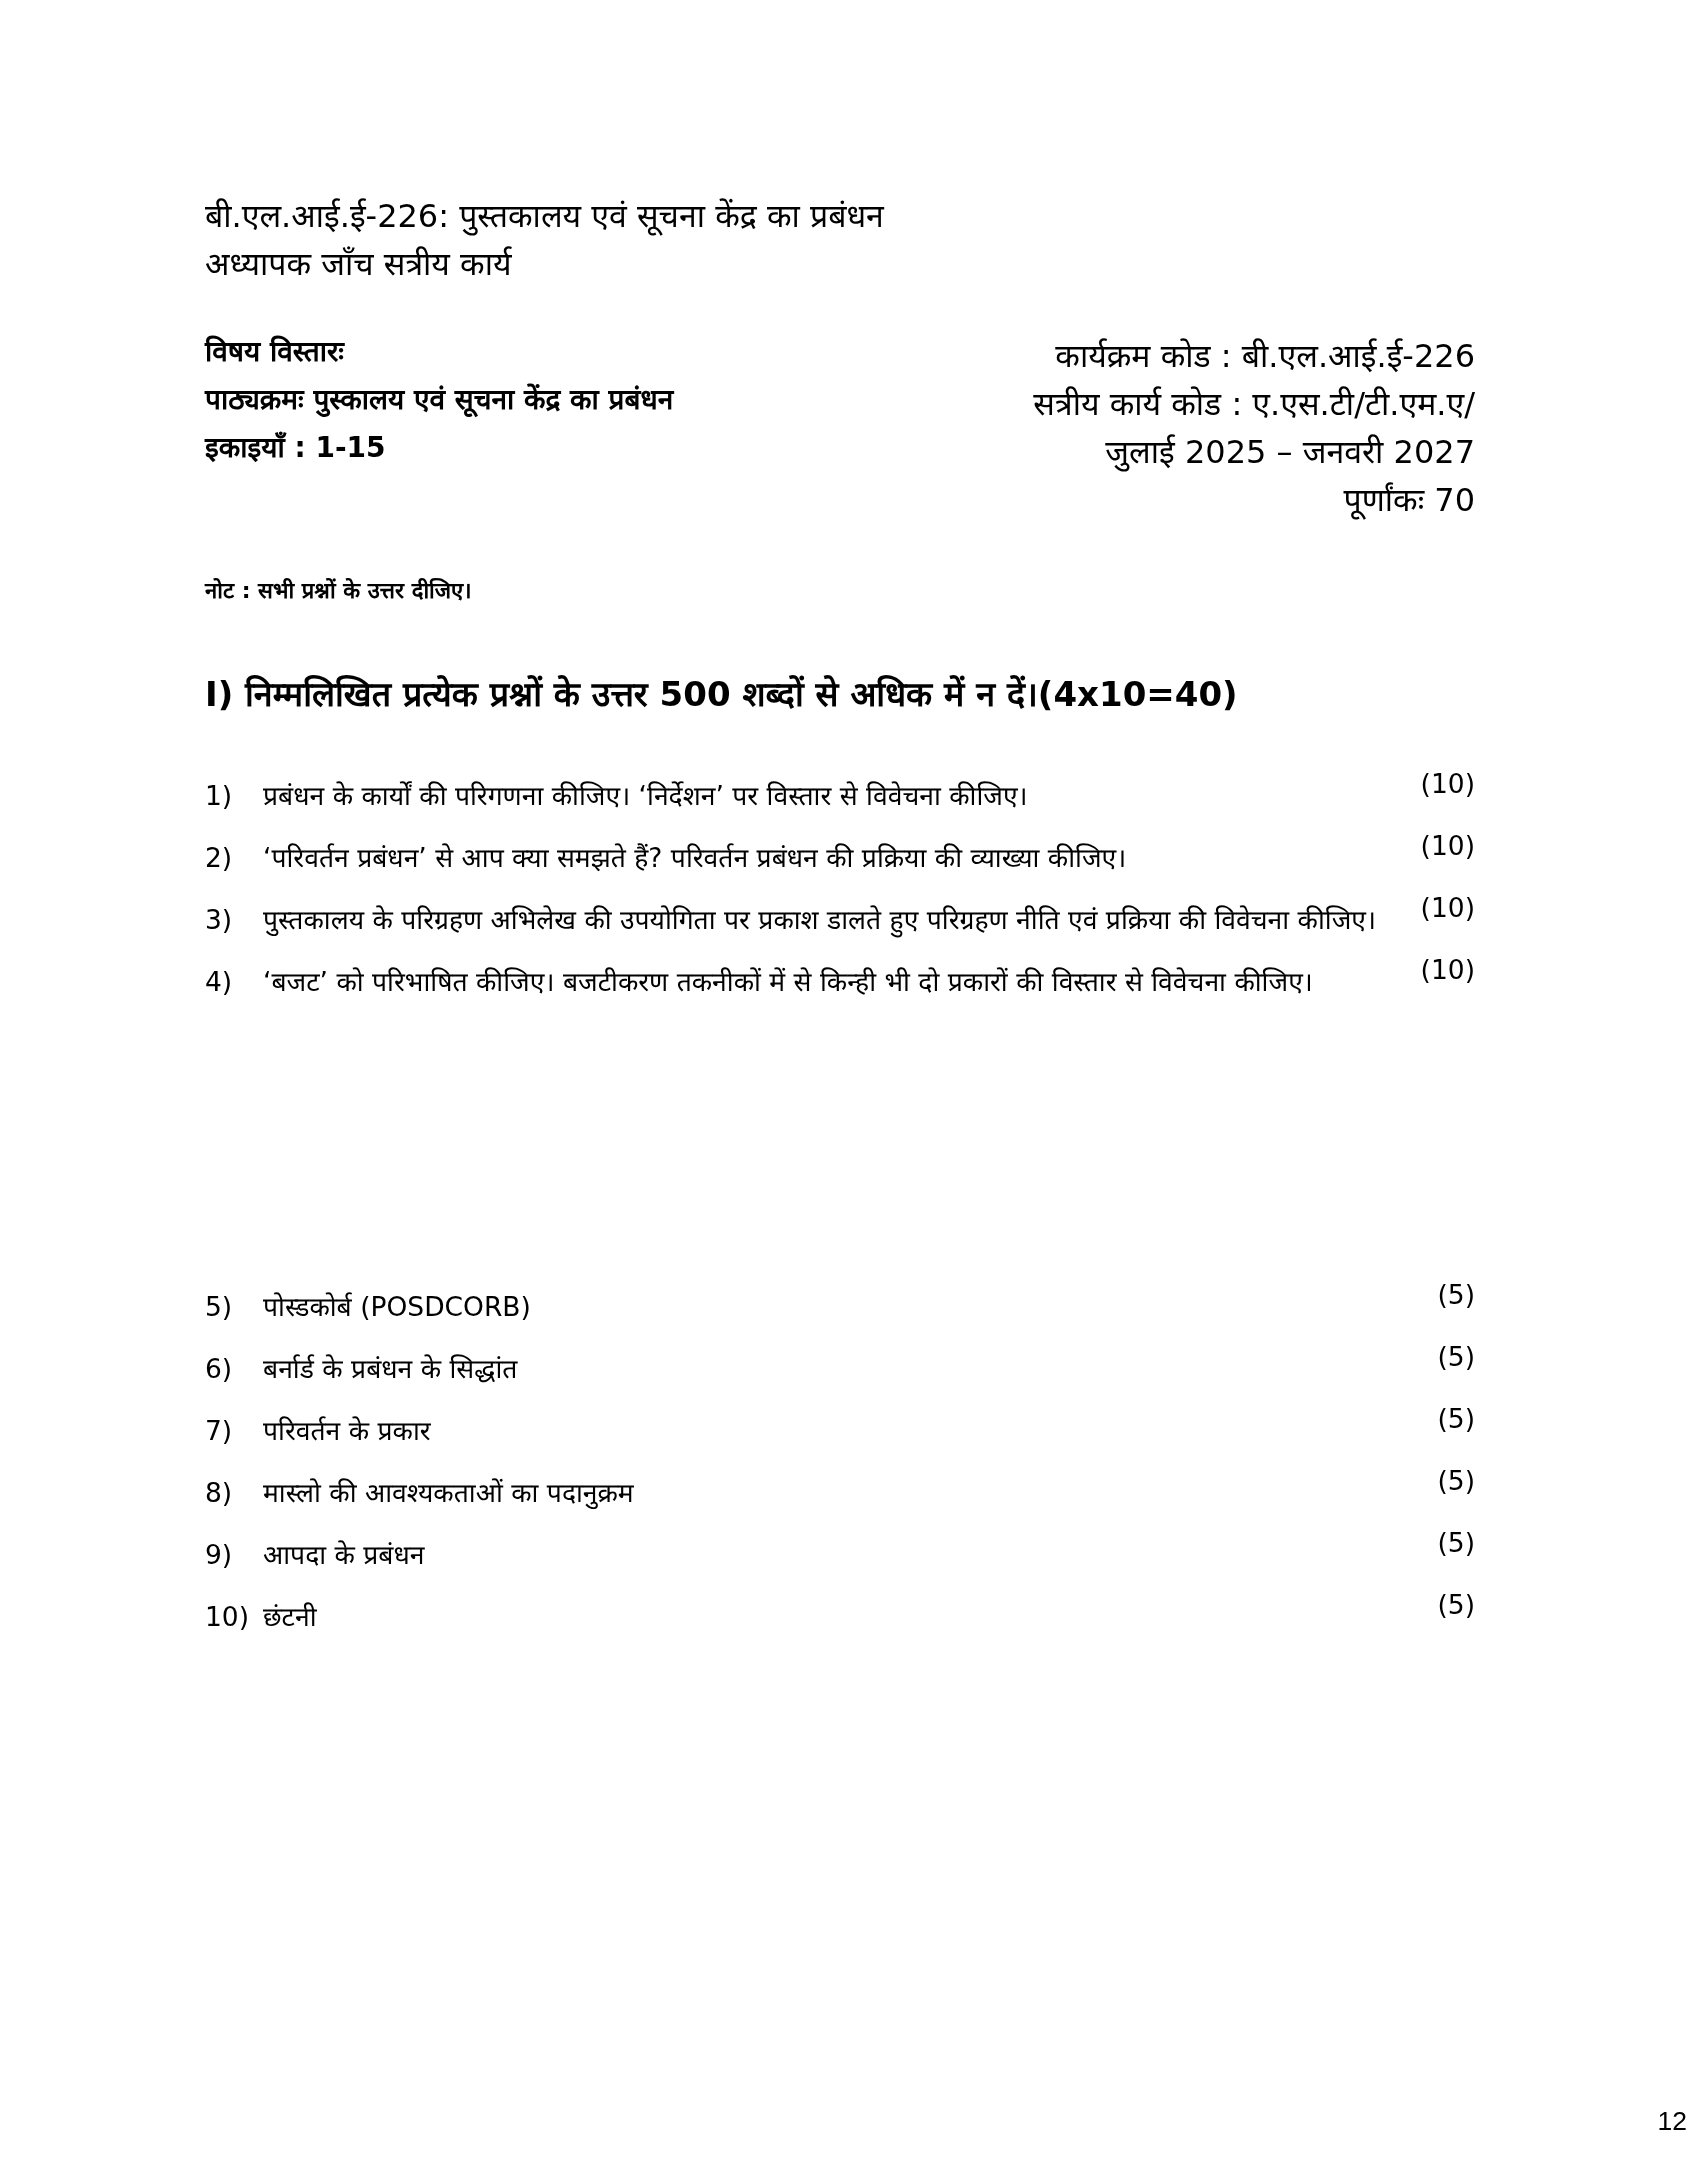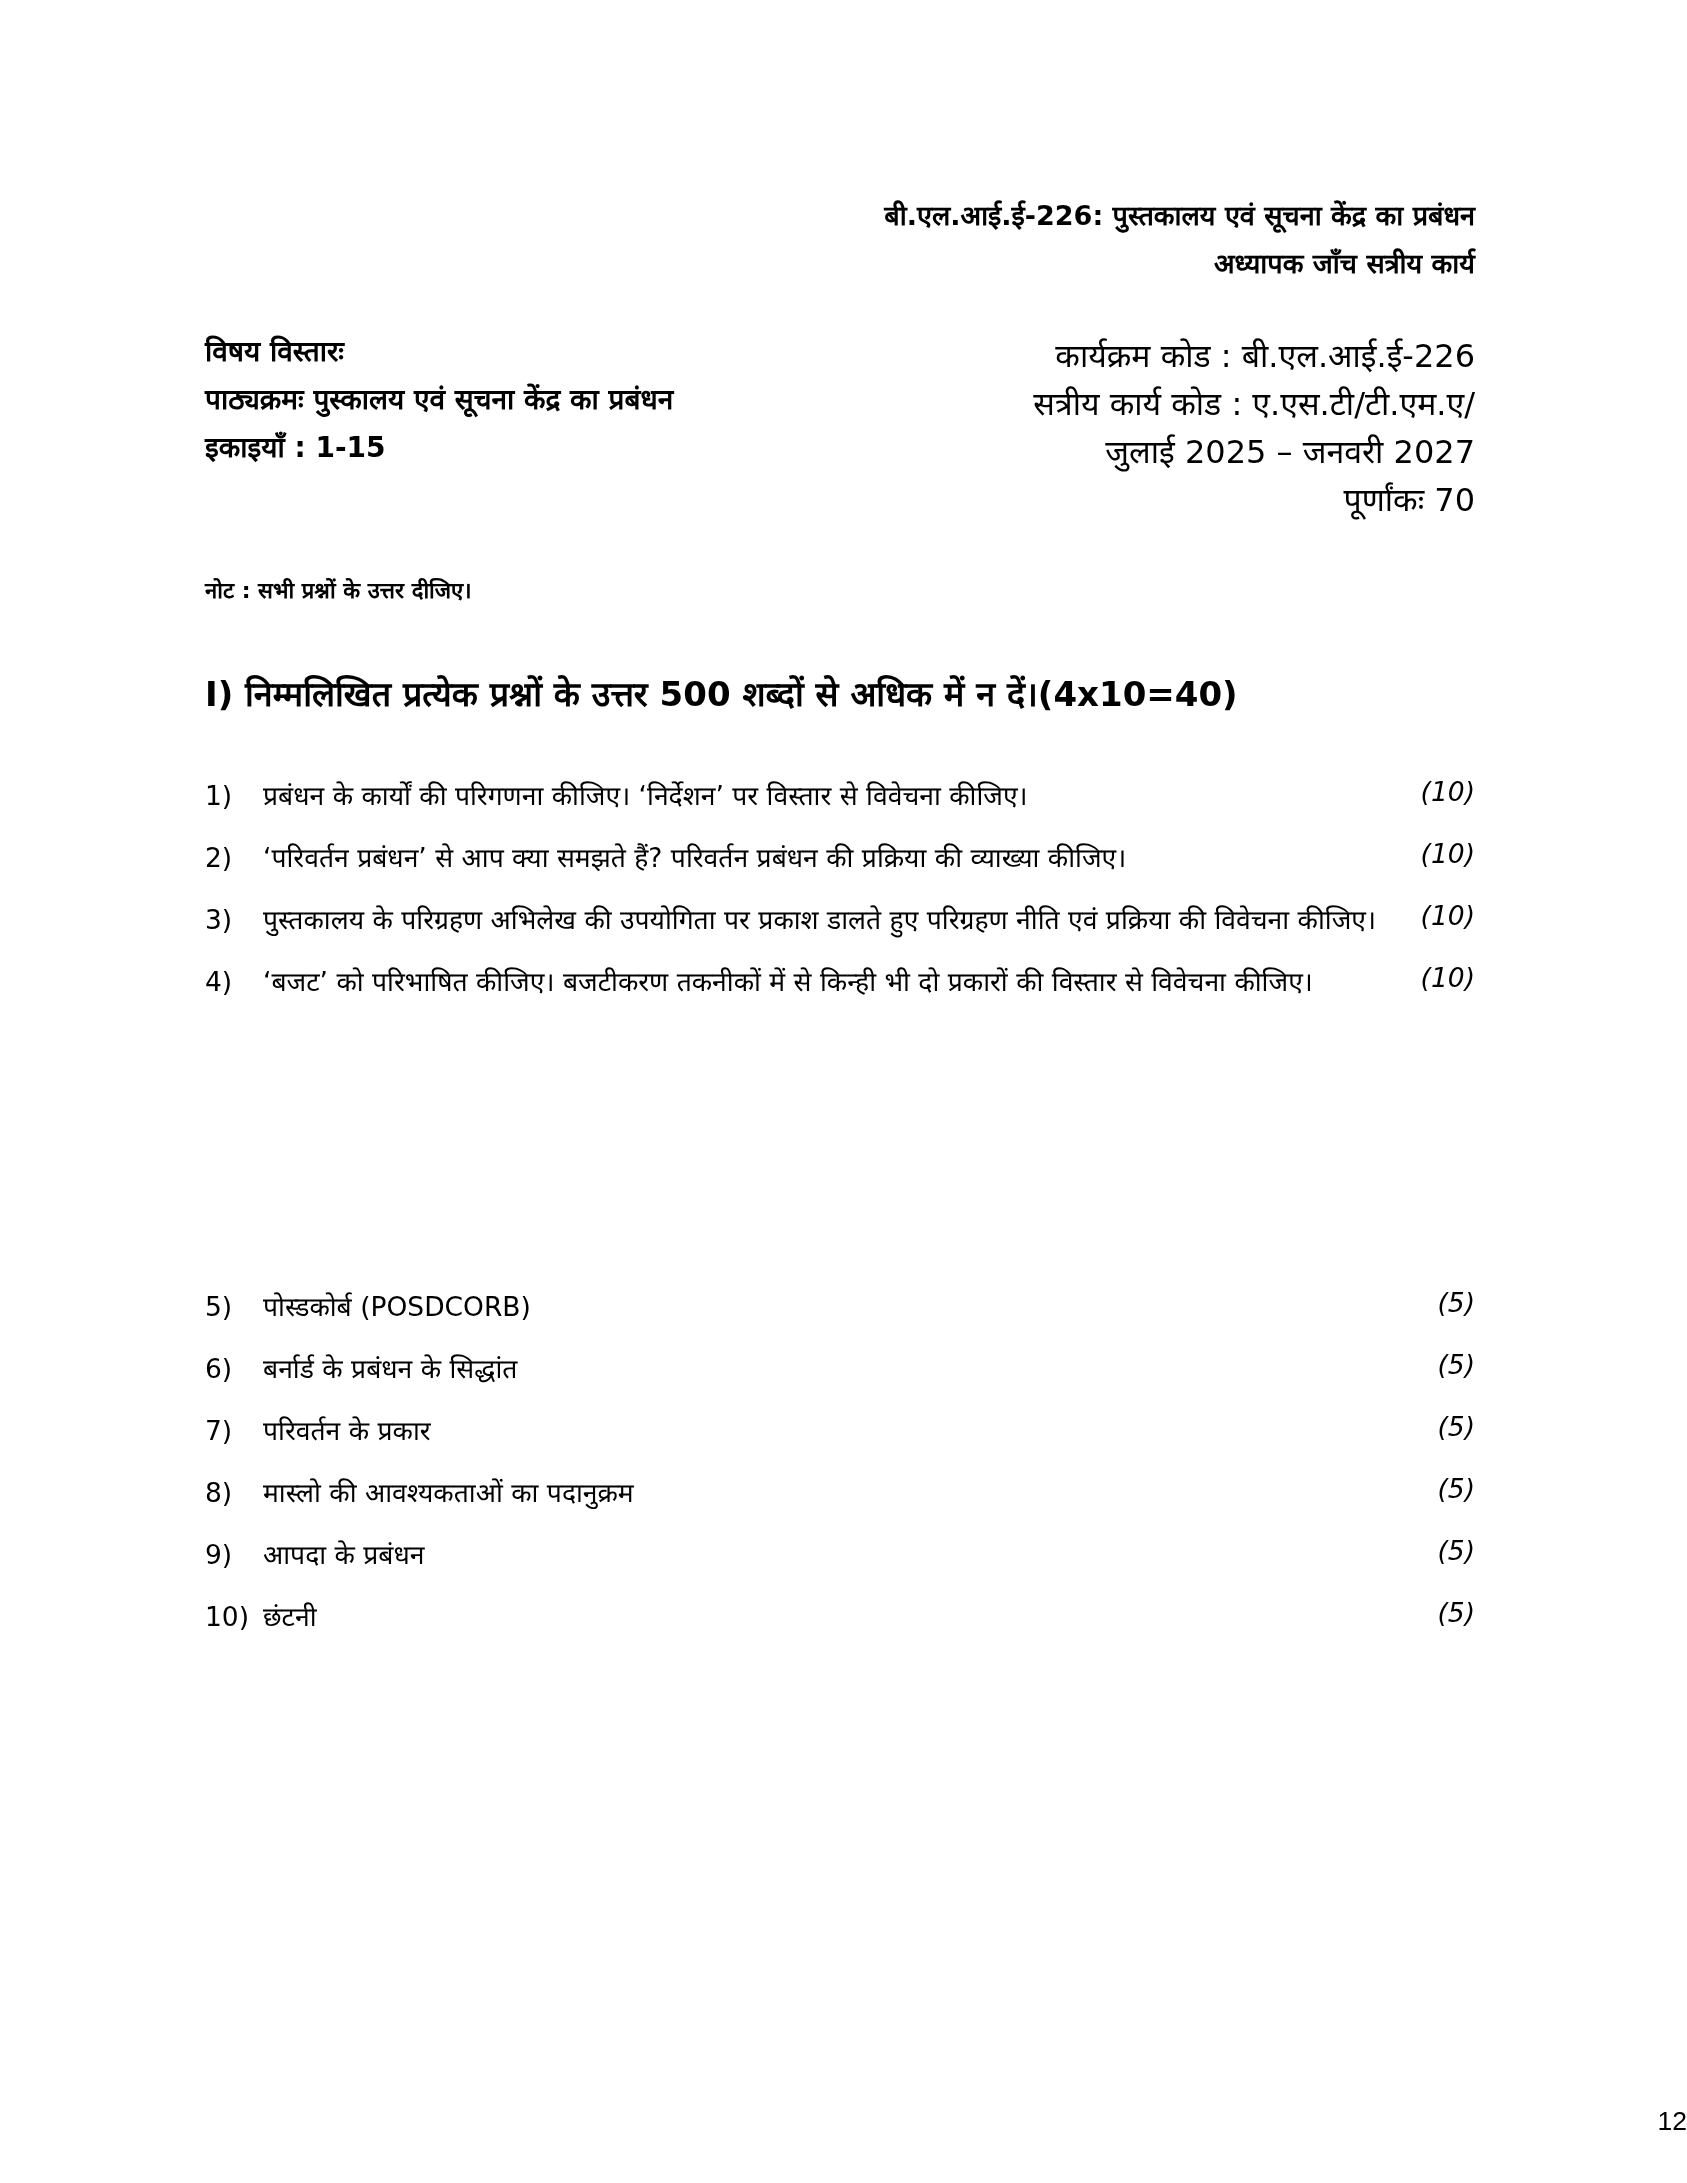--- a/index.html
+++ b/index.html
@@ -13,23 +13,23 @@
     height: 2183px;
     background: #ffffff;
     color: #000000;
     font-family: "DejaVu Sans", sans-serif;
     overflow: hidden;
   }
   .abs { position: absolute; left: 205px; width: 1270px; }
 
   .title-block {
     top: 192px;
-    text-align: right;
-    font-weight: bold;
-    font-size: 27px;
+    text-align: left;
+    font-weight: normal;
+    font-size: 32px;
     line-height: 48px;
   }
 
   .info-left {
     top: 328px;
     text-align: left;
     font-weight: bold;
     font-size: 28px;
     line-height: 48px;
     white-space: nowrap;
@@ -78,22 +78,21 @@
     left: 0;
     top: 0;
   }
   .q-text {
     text-align: justify;
     padding-right: 2.6px;
   }
   .q-marks {
     position: absolute;
     right: 0;
-    bottom: 4px;
-    font-style: italic;
+    bottom: 12px;
   }
 
   .page-number {
     position: absolute;
     left: 0;
     top: 2104px;
     width: 1687px;
     text-align: right;
     font-size: 26.5px;
     line-height: 34px;

